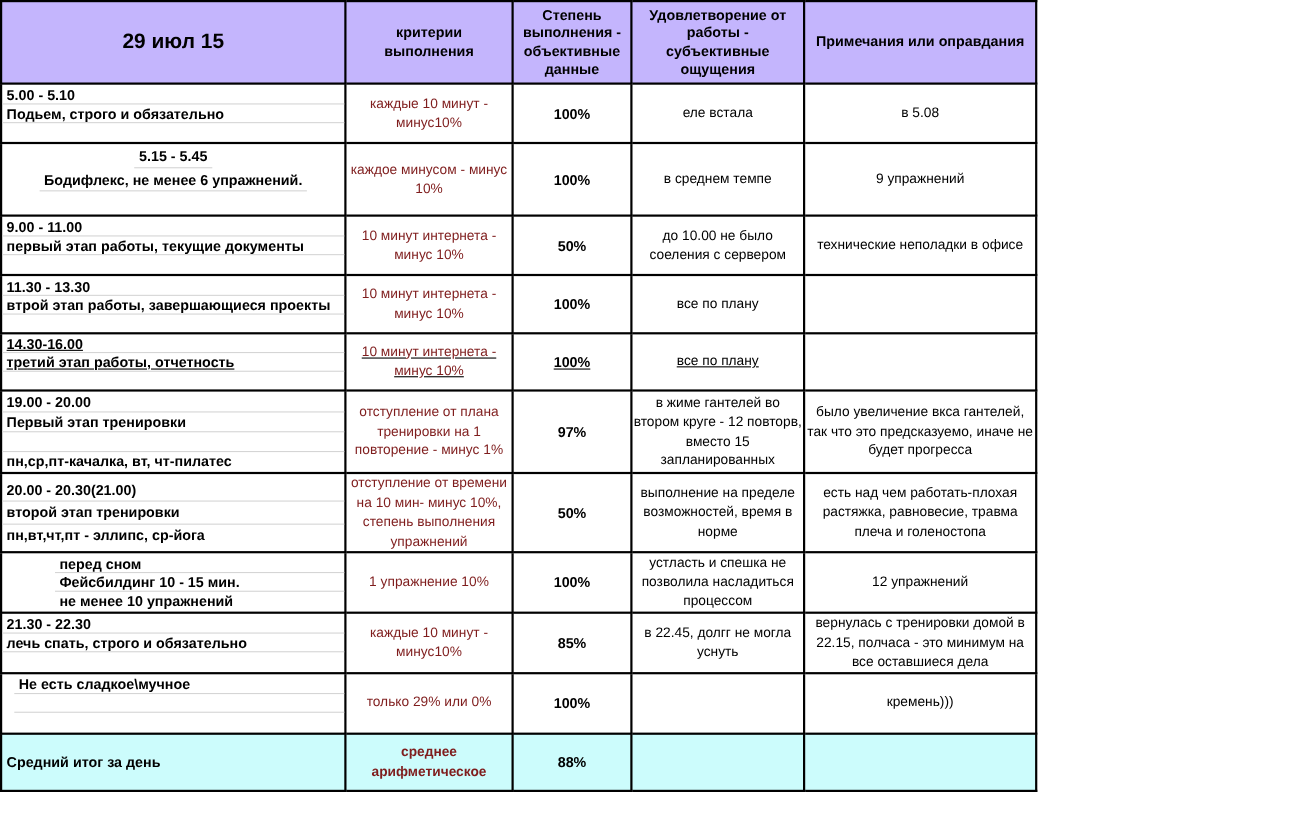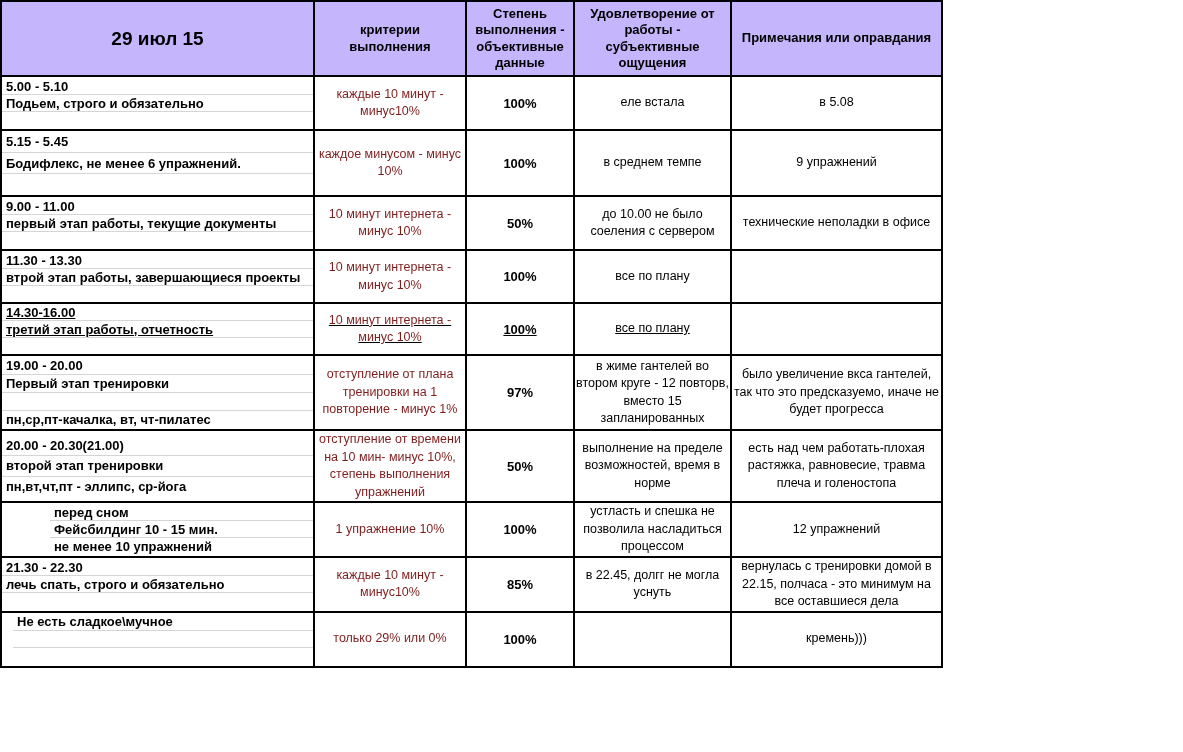--- a/index.html
+++ b/index.html
@@ -143,21 +143,21 @@
               <div class="tl blank"></div>
             </div>
           </td>
           <td class="crit">каждые 10 минут - минус10%</td>
           <td class="pct">100%</td>
           <td class="feel">еле встала</td>
           <td class="note">в 5.08</td>
         </tr>
         <tr style="height: 54px;">
           <td class="task">
-            <div class="tasklines" style="height: 64px;">
+            <div class="tasklines" style="height: 64px; align-items: center;">
               <div class="tl">5.15 - 5.45</div>
               <div class="tl">Бодифлекс, не менее 6 упражнений.</div>
               <div class="tl blank"></div>
             </div>
           </td>
           <td class="crit">каждое минусом - минус 10%</td>
           <td class="pct">100%</td>
           <td class="feel">в среднем темпе</td>
           <td class="note">9 упражнений</td>
         </tr>
@@ -259,15 +259,22 @@
               <div class="tl">Не есть сладкое\мучное</div>
               <div class="tl blank"></div>
               <div class="tl blank"></div>
             </div>
           </td>
           <td class="crit">только 29% или 0%</td>
           <td class="pct">100%</td>
           <td class="feel"></td>
           <td class="note">кремень)))</td>
         </tr>
+        <tr class="summary" style="height: 52px;">
+          <td class="task-sum">Средний итог за день</td>
+          <td class="crit bold">среднее арифметическое</td>
+          <td class="pct">88%</td>
+          <td class="feel"></td>
+          <td class="note"></td>
+        </tr>
       </tbody>
   </table>
 </div>
 
 </body></html>

